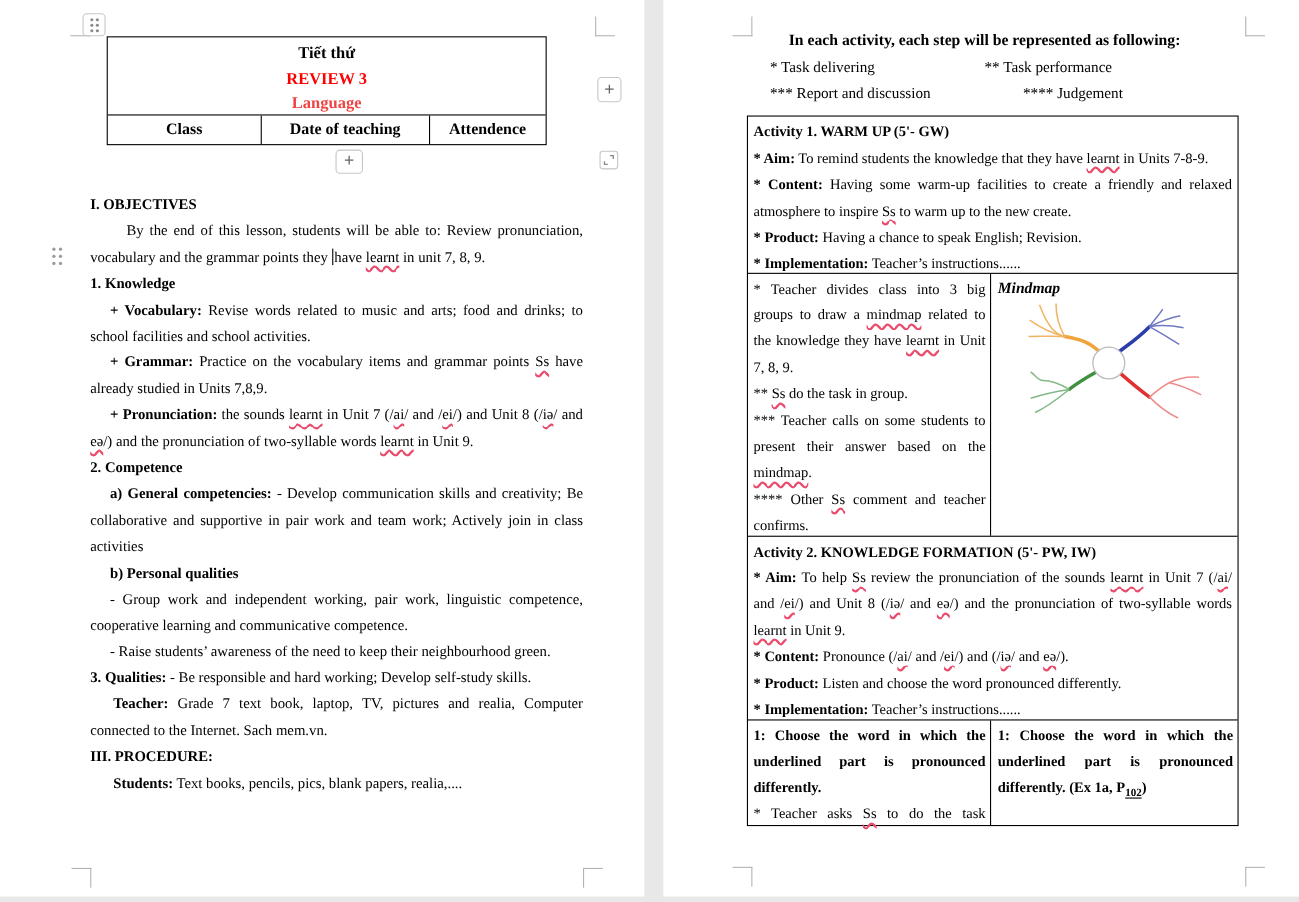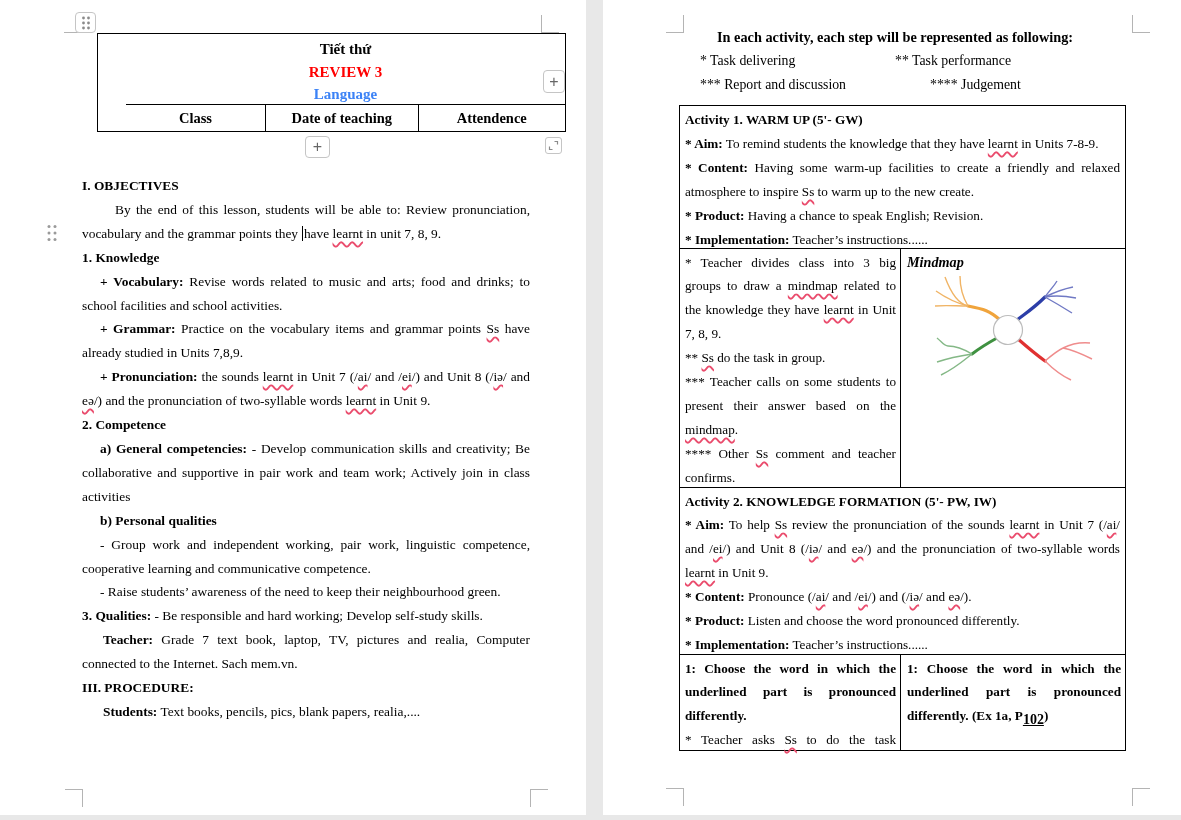--- a/index.html
+++ b/index.html
@@ -21,42 +21,42 @@
   .chrome-btn { position:absolute; background:#fff; border:1px solid #c5c5c5; border-radius:4px;
     display:flex; align-items:center; justify-content:center; color:#666;
     font-family:"Liberation Sans","DejaVu Sans",sans-serif; cursor:pointer; z-index:5; }
   #table-move-handle { left:75px; top:12px; width:21px; height:21px; }
   #add-column-btn { left:543px; top:70px; width:22px; height:23px; font-size:16px; line-height:1; }
   #add-row-btn { left:305px; top:136px; width:25px; height:22px; font-size:16px; line-height:1; }
   #table-resize-btn { left:545px; top:137px; width:17px; height:17px; border-radius:3px; }
   #paragraph-handle { position:absolute; left:45px; top:223px; width:14px; height:20px; cursor:grab; }
 
   
-  #header-table { position:absolute; left:97px; top:33px; width:469px; border:1.5px solid #000;padding-left:28px; }
+  #header-table { position:absolute; left:97px; top:33px; width:400px; border:1.5px solid #000; }
   .ht-title { height:70px; padding-top:4px; }
   .p-ct { text-align:center; font-size:15px; line-height:22.5px; }
   .ht-cols { display:flex; height:27px; border-top:1.5px solid #000; }
   .ht-cell { display:flex; align-items:center; justify-content:center;
     font-weight:bold; font-size:14.5px; }
   .ht-cell + .ht-cell { border-left:1.5px solid #000; }
   .ht-c1 { width:139px; } .ht-c2 { width:152.5px; } .ht-c3 { flex:1; }
 
   
   #left-body { position:absolute; left:82px; top:174px; width:448px; font-size:13.4px; line-height:23.9px; }
   .para { margin:0; }
   .p-j { text-align:justify; }
   .p-stretch { text-align:justify; text-align-last:justify; }
   .p-ind33 { text-indent:33px; }
   .p-ind18 { text-indent:18px; }
   .p-ind21 { text-indent:21px; }
   .b { font-weight:bold; }
   .i { font-style:italic; }
   .w { text-decoration:underline; text-decoration-style:wavy; text-decoration-color:#ea4c6d;
        text-decoration-thickness:1.5px; text-underline-offset:3px; }
-  sub { font-size:14px;text-decoration:underline; }
+  sub { font-size:10px;text-decoration:underline; }
   .caret { display:inline-block; width:1.5px; height:15px; background:#000; vertical-align:-3px; margin:0 0.5px; }
 
   
   #legend-title { position:absolute; left:114px; top:29px; font-size:14.3px; font-weight:bold; }
   .legend-item { position:absolute; font-size:13.8px; }
   #legend-i1 { left:97px;  top:53px; }
   #legend-i2 { left:292px; top:53px; }
   #legend-i3 { left:97px;  top:76.5px; }
   #legend-i4 { left:327px; top:76.5px; }
 
@@ -83,21 +83,21 @@
 <div class="page" id="page-left">
   <div class="mark m-tl" style="left:64px; top:15px;"></div>
   <div class="mark m-tr" style="left:541px; top:15px;"></div>
   <div class="mark m-bl" style="left:65px; top:789px;"></div>
   <div class="mark m-br" style="left:530px; top:789px;"></div>
 
   <div id="header-table">
     <div class="ht-title">
         <div class="para p-ct"><span class="b">Tiết thứ</span></div>
         <div class="para p-ct"><span class="b" style="color: rgb(255, 0, 0);">REVIEW 3</span></div>
-        <div class="para p-ct"><span class="b" style="color: #3b82f6;">Language</span></div>
+        <div class="para p-ct"><span class="b" style="color: #ef4444;">Language</span></div>
       </div>
     <div class="ht-cols">
       <div class="ht-cell ht-c1">Class</div>
       <div class="ht-cell ht-c2">Date of teaching</div>
       <div class="ht-cell ht-c3">Attendence</div>
     </div>
   </div>
 
   <div id="left-body">
       <div class="para"><span class="b">I. OBJECTIVES</span></div>

